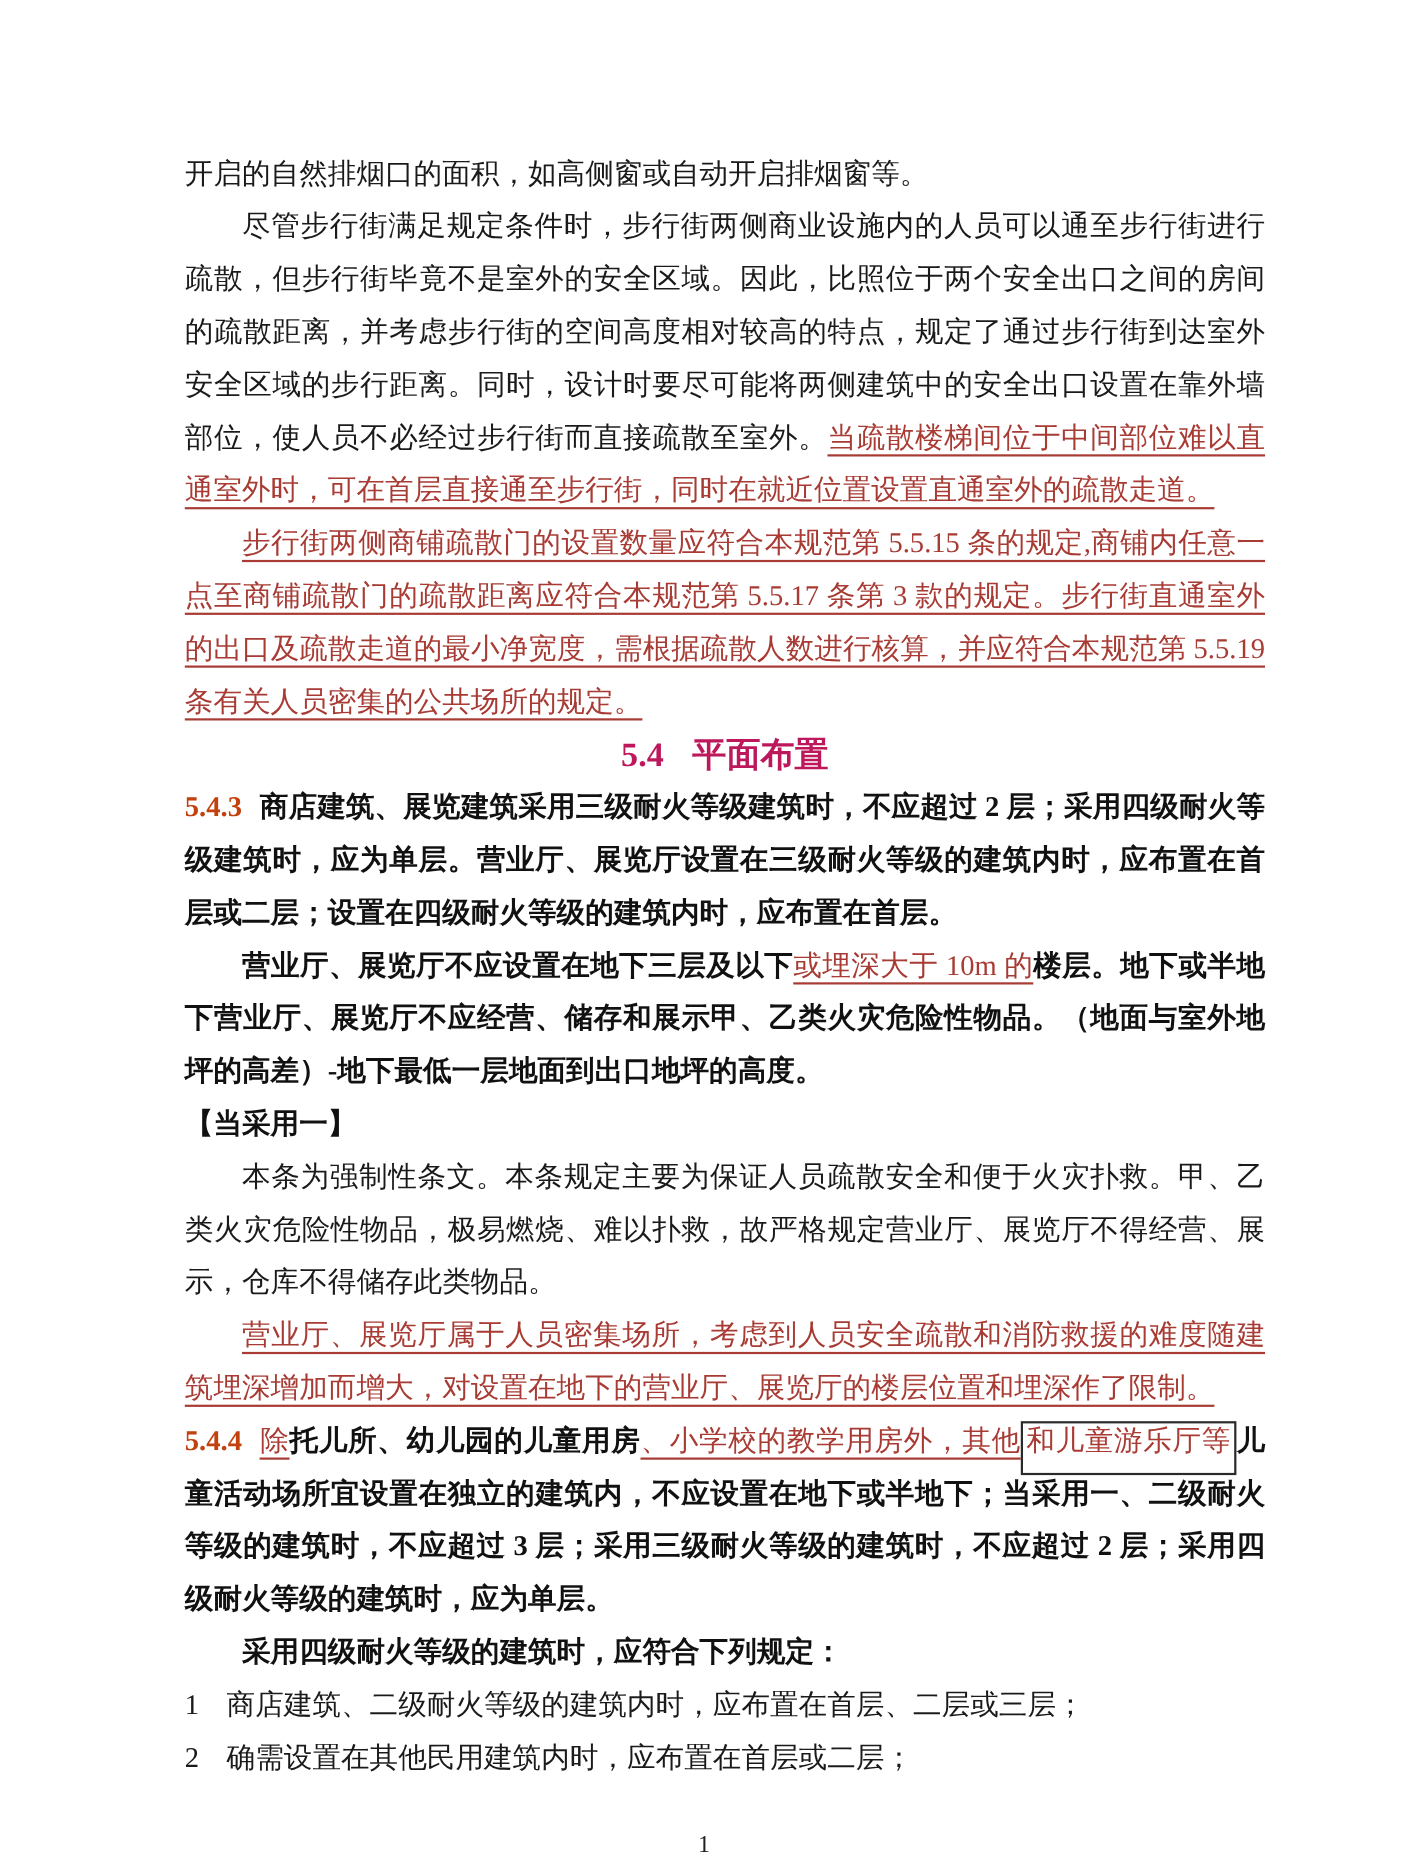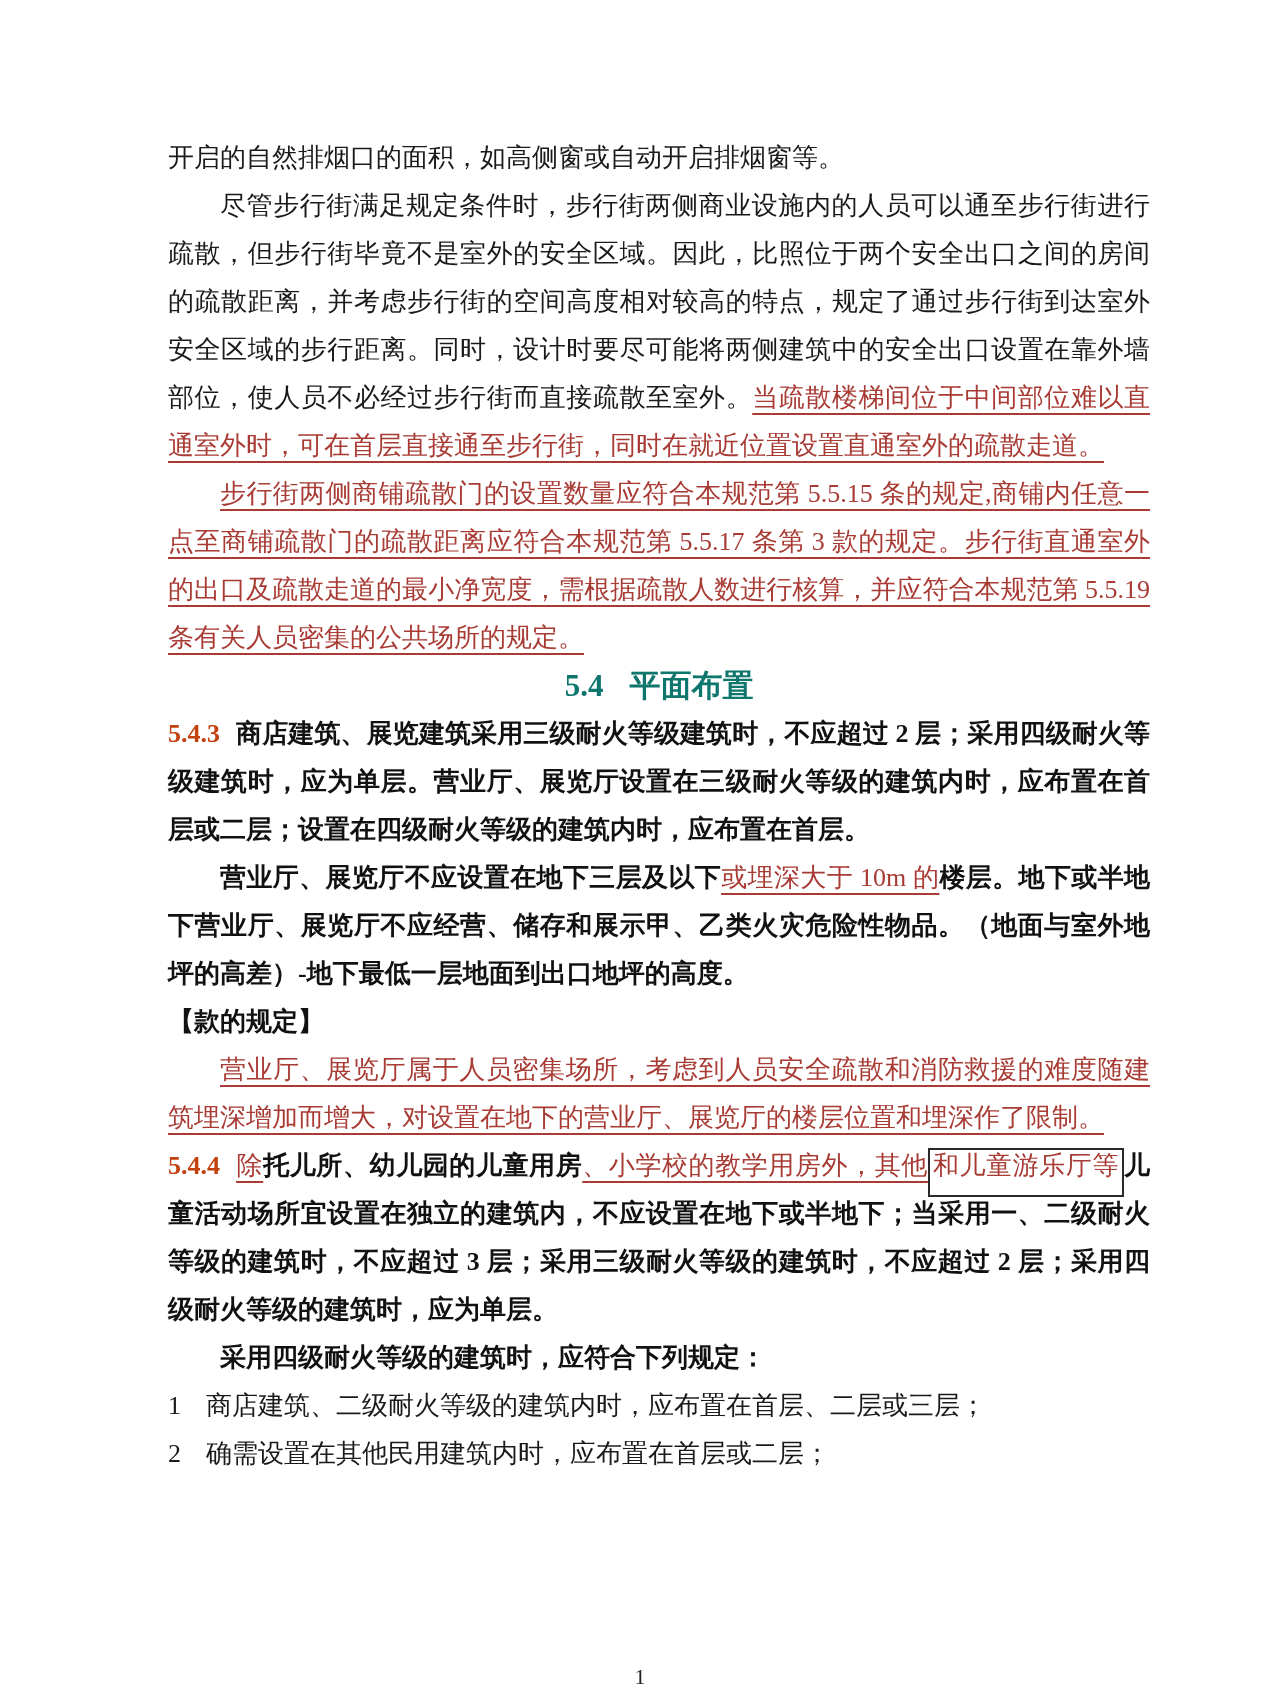--- a/index.html
+++ b/index.html
@@ -53,21 +53,21 @@
   }
   .clause-num{font-weight:700;color:#c2410c;margin-right:16px;}
   
   .sec-heading{
     margin:26px 0 22px 0;
     padding-left:310px;
     text-align:center;
     font-weight:700;
     font-size:31px;
     line-height:48px;
-    color:#0f766e;
+    color:#be185d;
     text-indent:0;
   }
   .sec-heading .num{margin-right:26px;}
   
   .li{padding-left:57px;text-indent:0;}
   .li .li-num{display:inline-block;min-width:22px;margin-right:16px;}
   
   .footer{
     position:absolute;
     left:0;bottom:14px;
@@ -88,22 +88,23 @@
   <p class="para ind"><span class="seg">尽管步行街满足规定条件时，步行街两侧商业设施内的人员可以通至步行街进行疏散，但步行街毕竟不是室外的安全区域。因此，比照位于两个安全出口之间的房间的疏散距离，并考虑步行街的空间高度相对较高的特点，规定了通过步行街到达室外安全区域的步行距离。同时，设计时要尽可能将两侧建筑中的安全出口设置在靠外墙部位，使人员不必经过步行街而直接疏散至室外。</span><span class="seg r">当疏散楼梯间位于中间部位难以直通室外时，可在首层直接通至步行街，同时在就近位置设置直通室外的疏散走道。</span></p>
 
   <p class="para ind"><span class="seg r">步行街两侧商铺疏散门的设置数量应符合本规范第 5.5.15 条的规定,商铺内任意一点至商铺疏散门的疏散距离应符合本规范第 5.5.17 条第 3 款的规定。步行街直通室外的出口及疏散走道的最小净宽度，需根据疏散人数进行核算，并应符合本规范第 5.5.19 条有关人员密集的公共场所的规定。</span></p>
 
   <p class="para sec-heading"><span class="num">5.4</span><span>平面布置</span></p>
 
   <p class="para"><span class="clause-num">5.4.3</span><span class="seg b">商店建筑、展览建筑采用三级耐火等级建筑时，不应超过 2 层；采用四级耐火等级建筑时，应为单层。营业厅、展览厅设置在三级耐火等级的建筑内时，应布置在首层或二层；设置在四级耐火等级的建筑内时，应布置在首层。</span></p>
 
   <p class="para ind"><span class="seg b">营业厅、展览厅不应设置在地下三层及以下</span><span class="seg rb">或埋深大于 10m 的</span><span class="seg b">楼层。地下或半地下营业厅、展览厅不应经营、储存和展示甲、乙类火灾危险性物品。（地面与室外地坪的高差）-地下最低一层地面到出口地坪的高度。</span></p>
 
-  <p class="para"><span class="seg b">【款的规定】</span></p>
+  <p class="para"><span class="seg b">【当采用一】</span></p>
 
+  <p class="para ind"><span class="seg">本条为强制性条文。本条规定主要为保证人员疏散安全和便于火灾扑救。甲、乙类火灾危险性物品，极易燃烧、难以扑救，故严格规定营业厅、展览厅不得经营、展示，仓库不得储存此类物品。</span></p>
 
   <p class="para ind"><span class="seg r">营业厅、展览厅属于人员密集场所，考虑到人员安全疏散和消防救援的难度随建筑埋深增加而增大，对设置在地下的营业厅、展览厅的楼层位置和埋深作了限制。</span></p>
 
   <p class="para"><span class="clause-num">5.4.4</span><span class="seg r">除</span><span class="seg b">托儿所、幼儿园的儿童用房</span><span class="seg r">、小学校的教学用房外，其他</span><span class="seg boxed">和儿童游乐厅等</span><span class="seg b">儿童活动场所宜设置在独立的建筑内，不应设置在地下或半地下；当采用一、二级耐火等级的建筑时，不应超过 3 层；采用三级耐火等级的建筑时，不应超过 2 层；采用四级耐火等级的建筑时，应为单层。</span></p>
 
   <p class="para ind"><span class="seg b">采用四级耐火等级的建筑时，应符合下列规定：</span></p>
 
   <p class="para li"><span class="li-num">1</span><span class="seg">商店建筑、二级耐火等级的建筑内时，应布置在首层、二层或三层；</span></p>
 
   <p class="para li"><span class="li-num">2</span><span class="seg">确需设置在其他民用建筑内时，应布置在首层或二层；</span></p>

